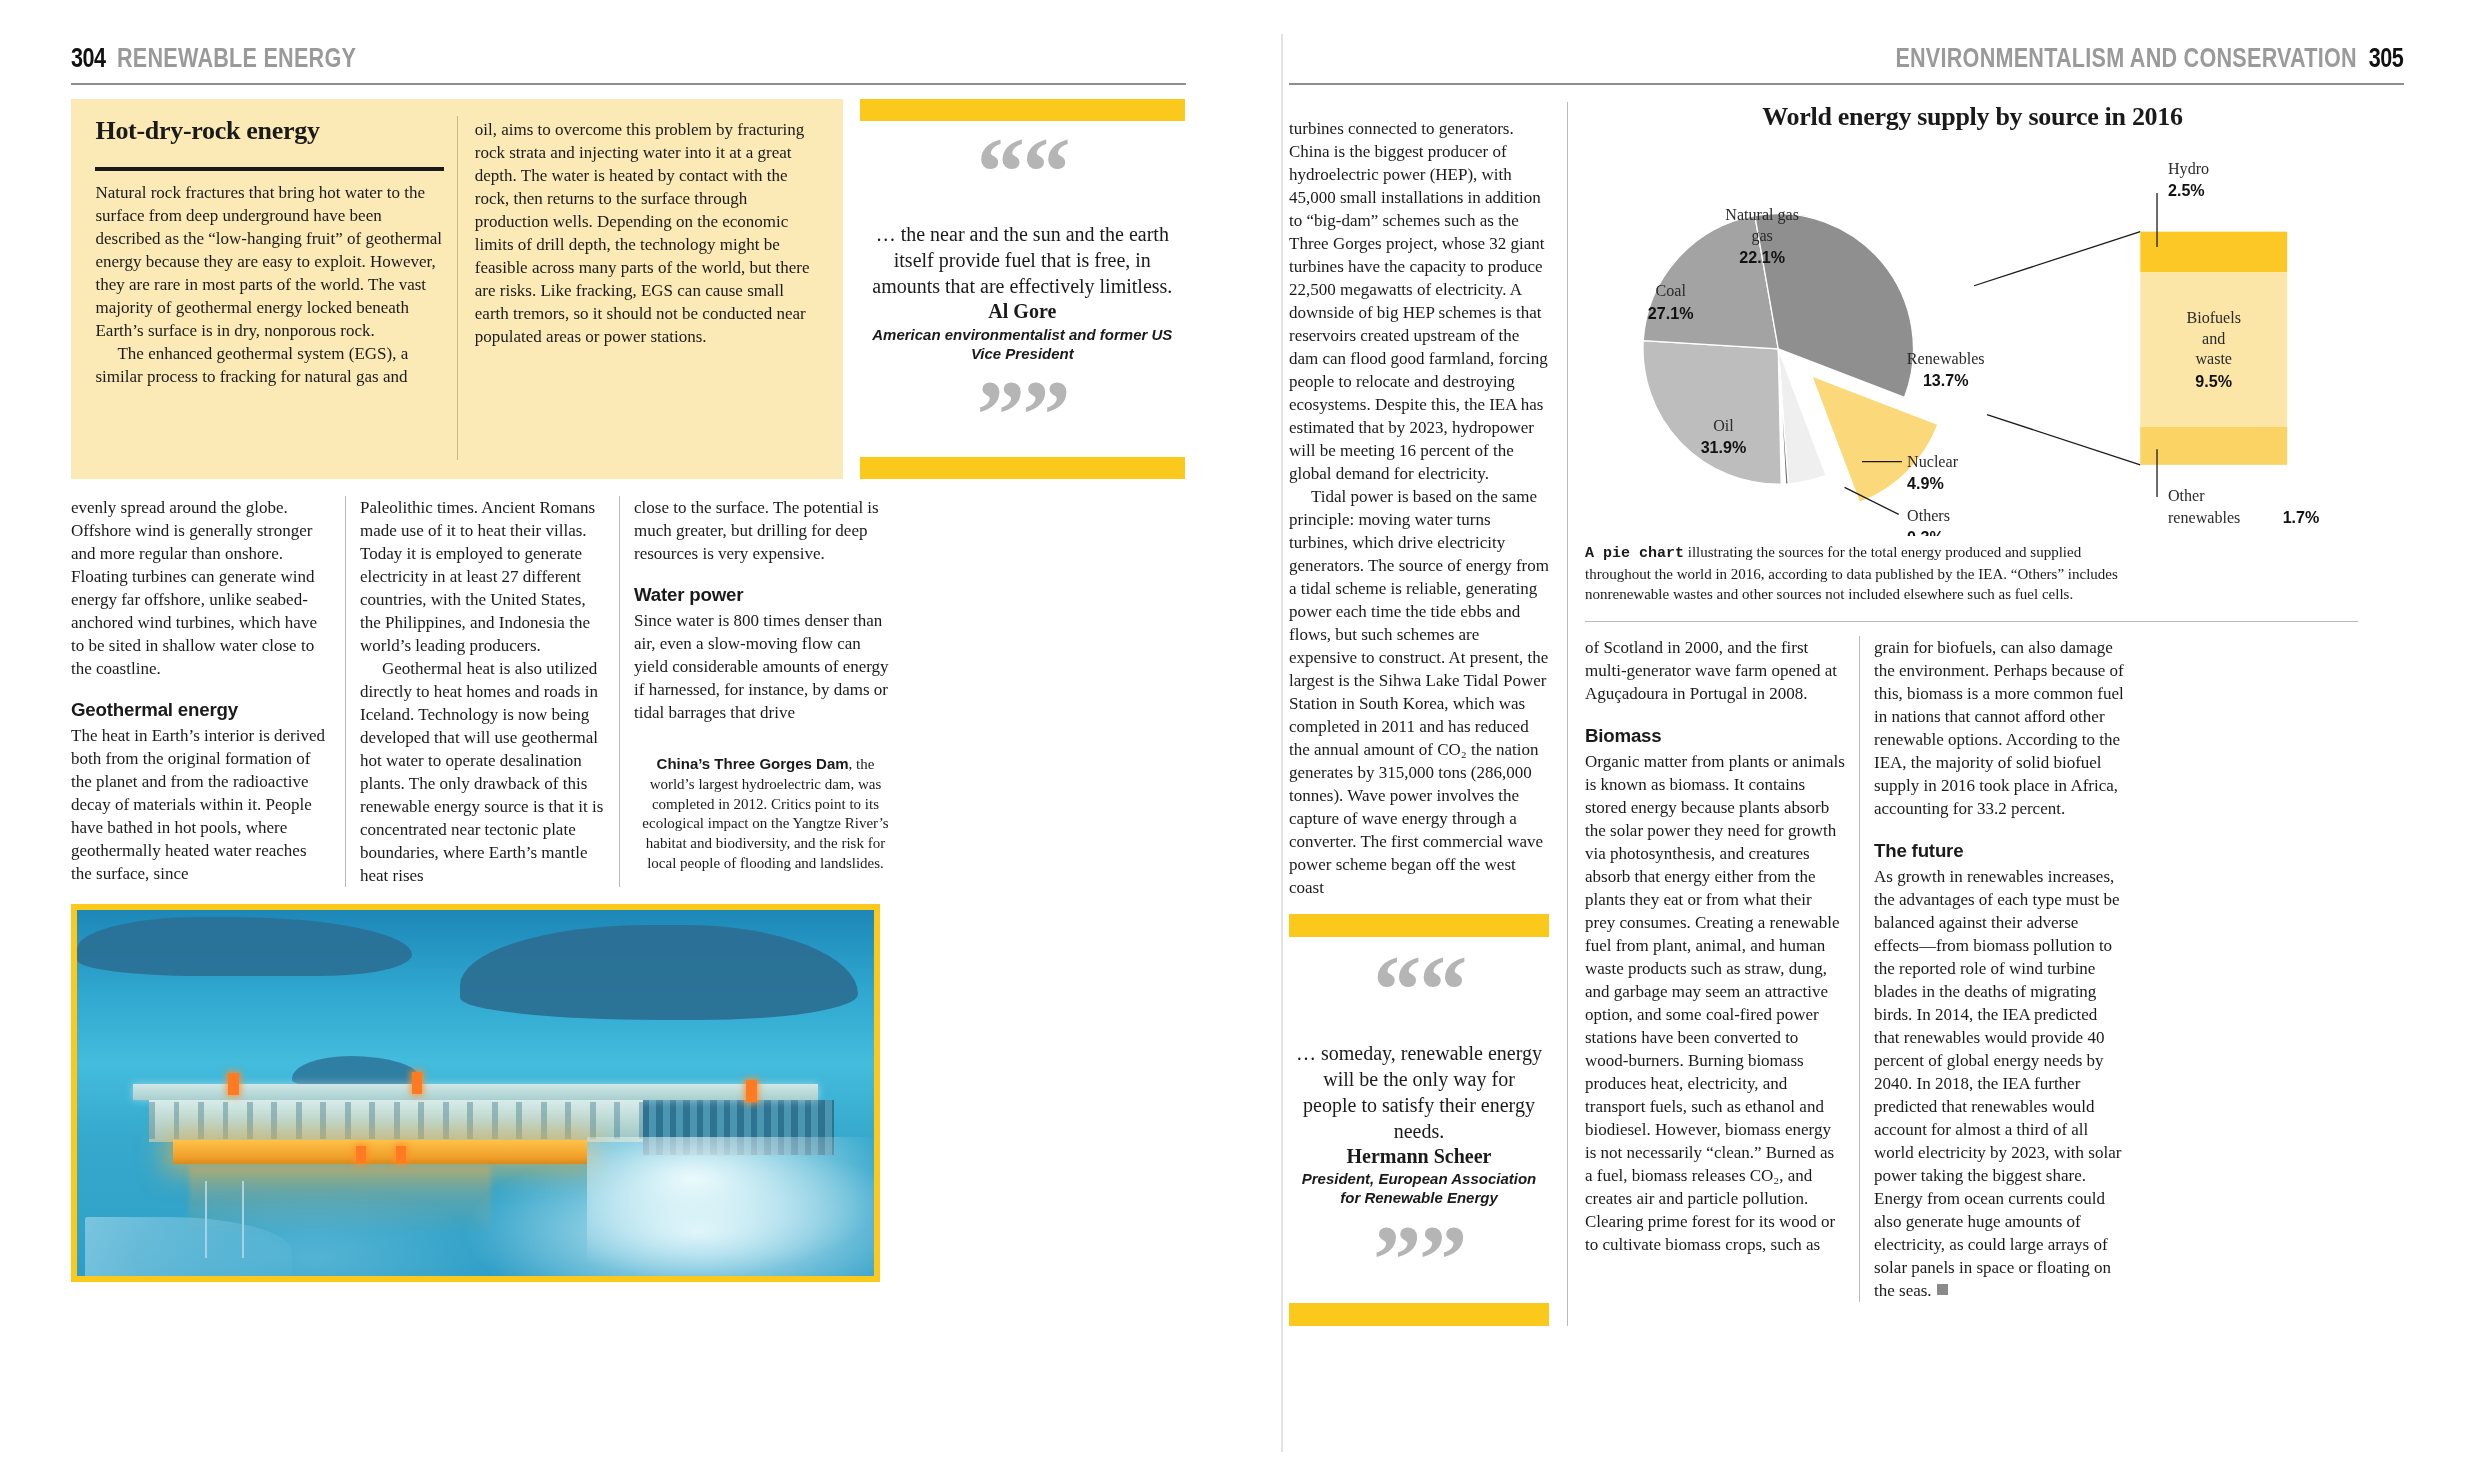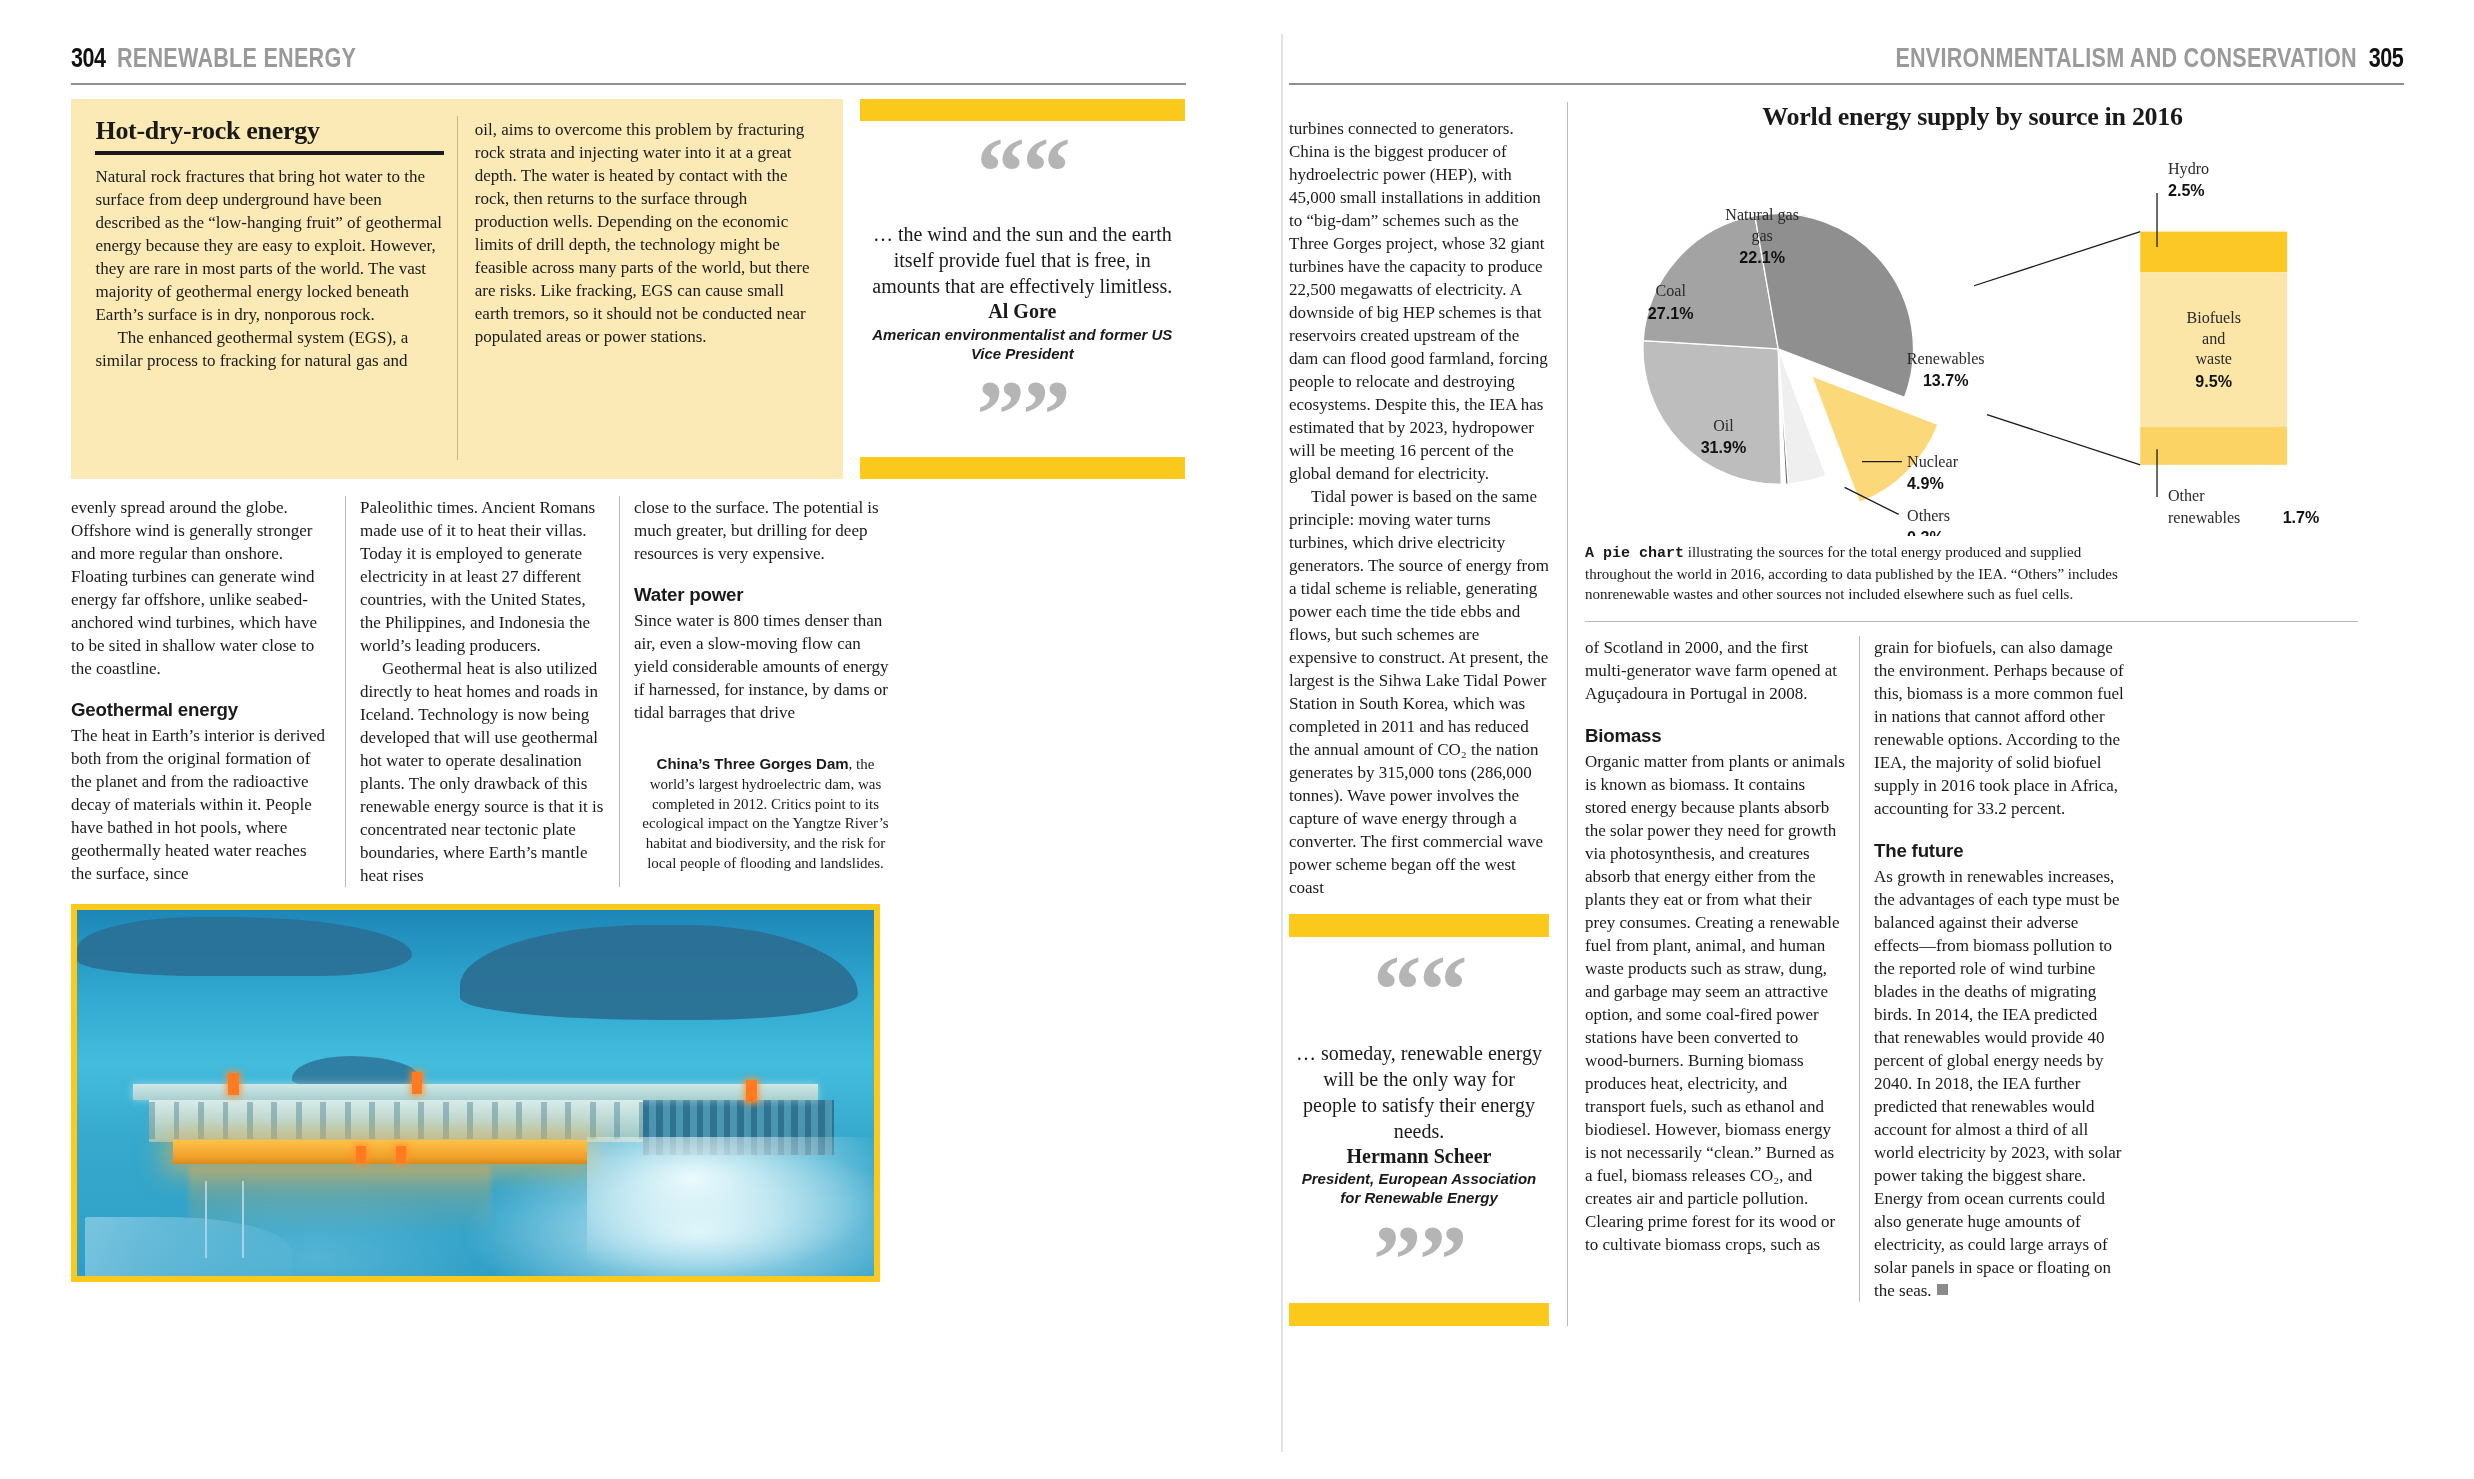--- a/index.html
+++ b/index.html
@@ -73,21 +73,21 @@
   .feature-col.right {
     border-left: 1.3px solid #c6b683;
     padding-left: 17px;
     padding-top: 2.6px;
   }
   .feature-title {
     font-family: "Liberation Serif", serif;
     font-weight: bold;
     font-size: 26px;
     letter-spacing: -0.3px;
-    margin-bottom: 5px;
+    margin-bottom: 21px;
   }
   .feature-rule { height: 3.9px; background: #1a1a1a; margin-bottom: 10.3px; }
   .feature-col p {
     font-size: 17px;
     line-height: 23px;
   }
   .feature-col p + p { text-indent: 22px; }
 
   
   .quote-panel { width: 342px; display: flex; flex-direction: column; }
@@ -292,21 +292,21 @@
         </div>
         <div class="feature-col right">
           <p>oil, aims to overcome this problem by fracturing rock strata and injecting water into it at a great depth. The water is heated by contact with the rock, then returns to the surface through production wells. Depending on the economic limits of drill depth, the technology might be feasible across many parts of the world, but there are risks. Like fracking, EGS can cause small earth tremors, so it should not be conducted near populated areas or power stations.</p>
         </div>
       </div>
 
       <div class="quote-panel" style="margin-left:17px; height:380px; margin-top:14px;">
         <div class="quote-bar"></div>
         <div class="quote-inner">
           <div class="qmark open">““</div>
-          <div class="quote-text">… the wind and the sun and the earth itself provide fuel that is free, in amounts that are effectively limitless.</div>
+          <div class="quote-text">… the near and the sun and the earth itself provide fuel that is free, in amounts that are effectively limitless.</div>
           <div class="quote-author">Al Gore</div>
           <div class="quote-role">American environmentalist and former US Vice President</div>
           <div class="qmark close">””</div>
         </div>
         <div class="quote-bar"></div>
       </div>
     </div>
 
     <div class="cols3">
       <div class="lcol body-col">

